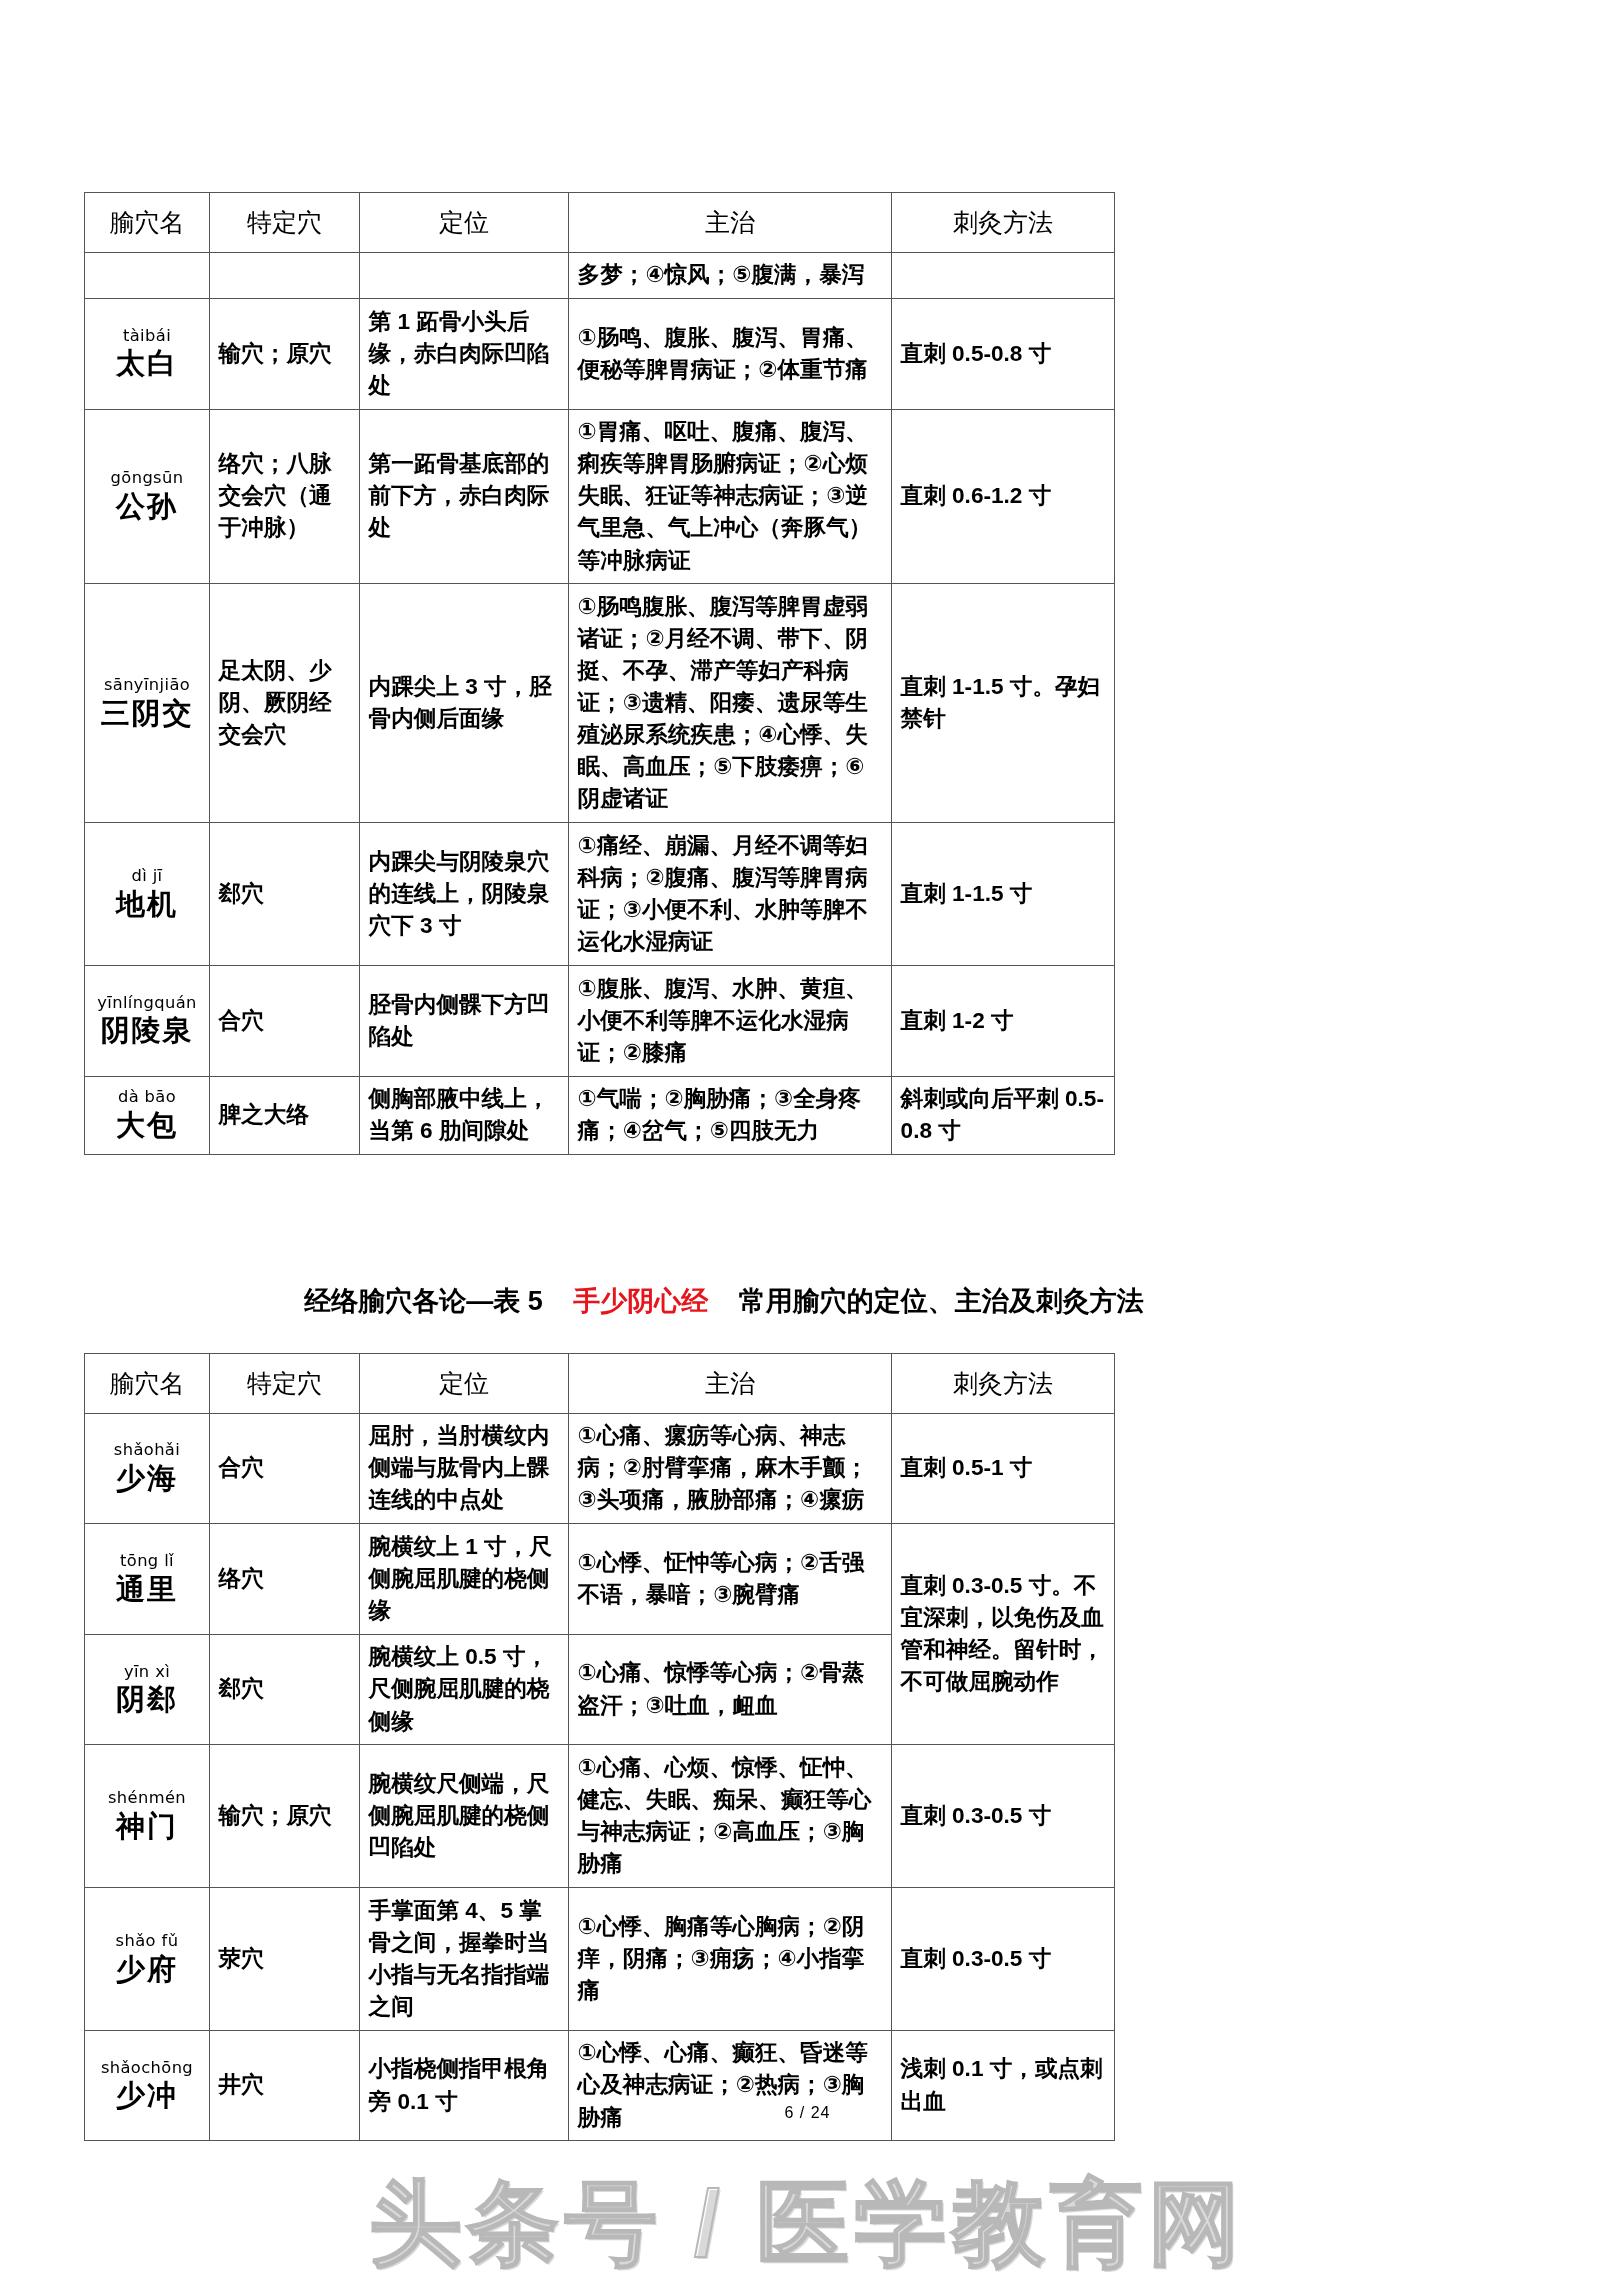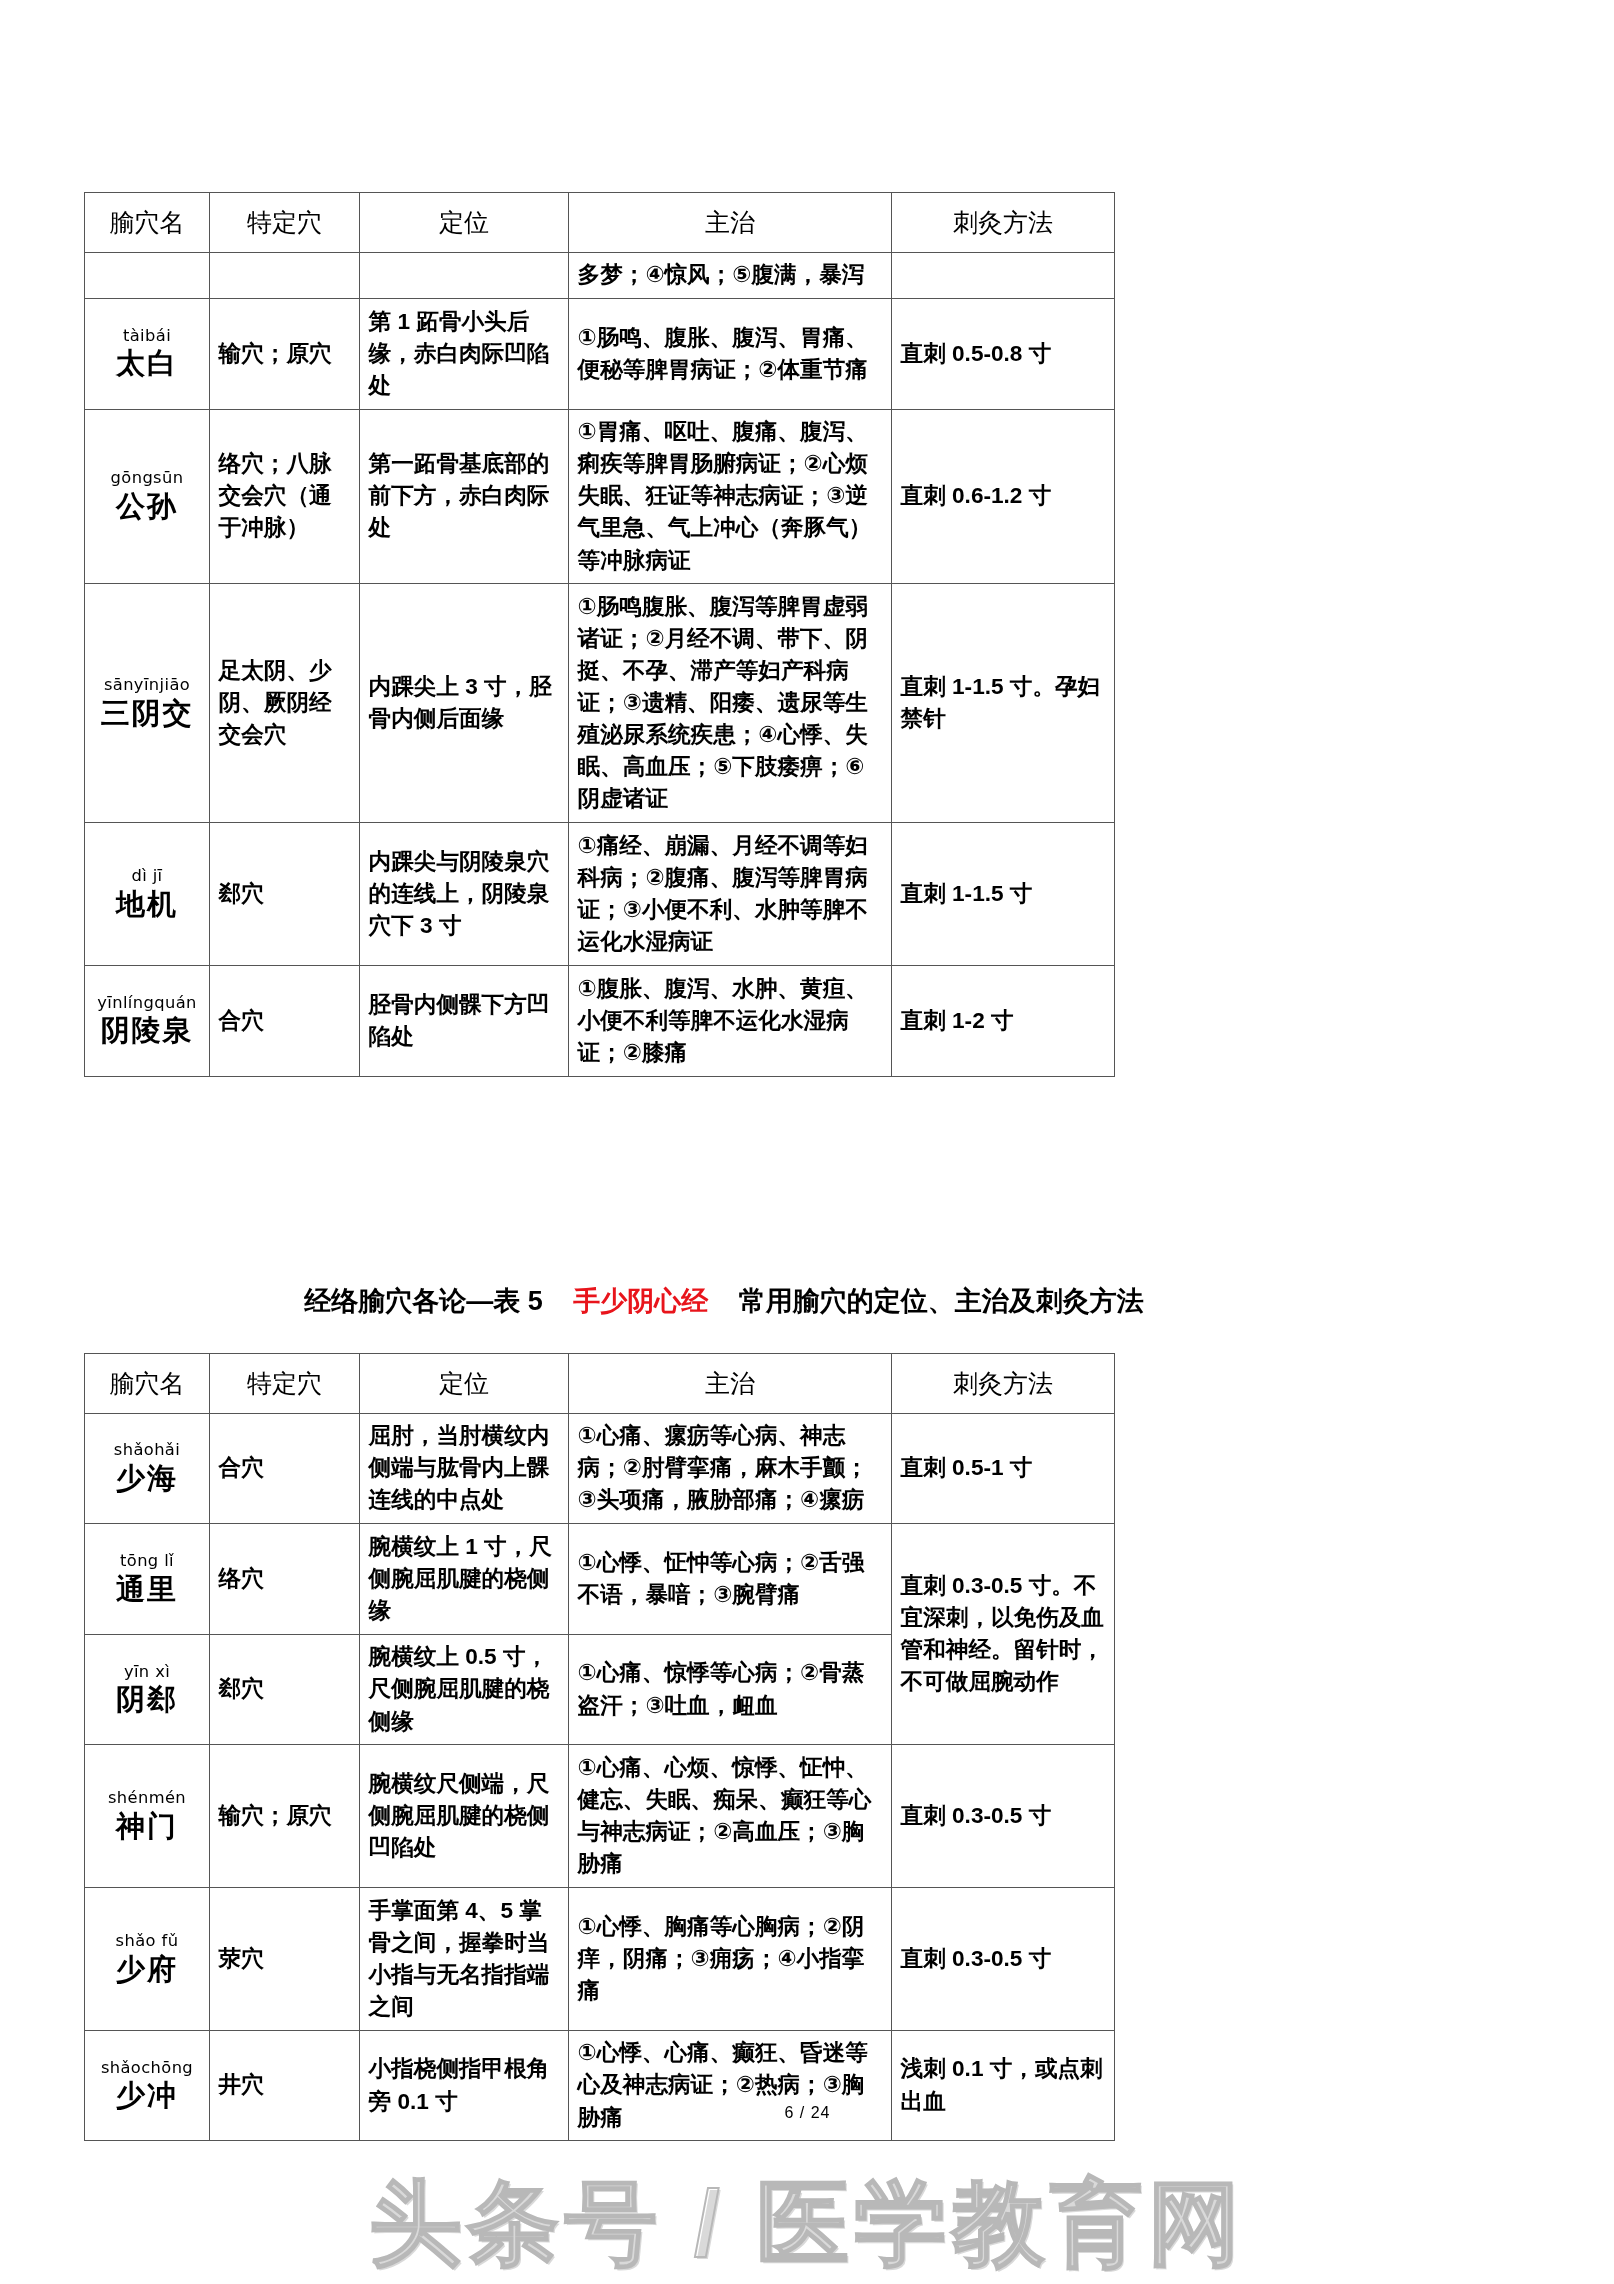--- a/index.html
+++ b/index.html
@@ -211,20 +211,32 @@
               <span class="hz">阴陵泉</span>
             </div>
           </td>
           <td class="spec">合穴</td>
           <td class="loc">胫骨内侧髁下方凹陷处</td>
           <td class="ind">①腹胀、腹泻、水肿、黄疸、小便不利等脾不运化水湿病证；②膝痛</td>
           <td class="mth">直刺 1-2 寸</td>
         </tr>
 
 
+        <tr>
+          <td class="cell-center">
+            <div class="pt">
+              <span class="py">dà bāo</span>
+              <span class="hz">大包</span>
+            </div>
+          </td>
+          <td class="spec">脾之大络</td>
+          <td class="loc">侧胸部腋中线上，当第 6 肋间隙处</td>
+          <td class="ind">①气喘；②胸胁痛；③全身疼痛；④岔气；⑤四肢无力</td>
+          <td class="mth">斜刺或向后平刺 0.5-0.8 寸</td>
+        </tr>
       </tbody>
     </table>
   </div>
 
   <div class="sec-title" style="position:absolute; left:0; top:1283px; width:1448px;">
     <span>经络腧穴各论—表 5</span>
     <span class="sp"></span>
     <span class="red">手少阴心经</span>
     <span class="sp"></span>
     <span>常用腧穴的定位、主治及刺灸方法</span>

